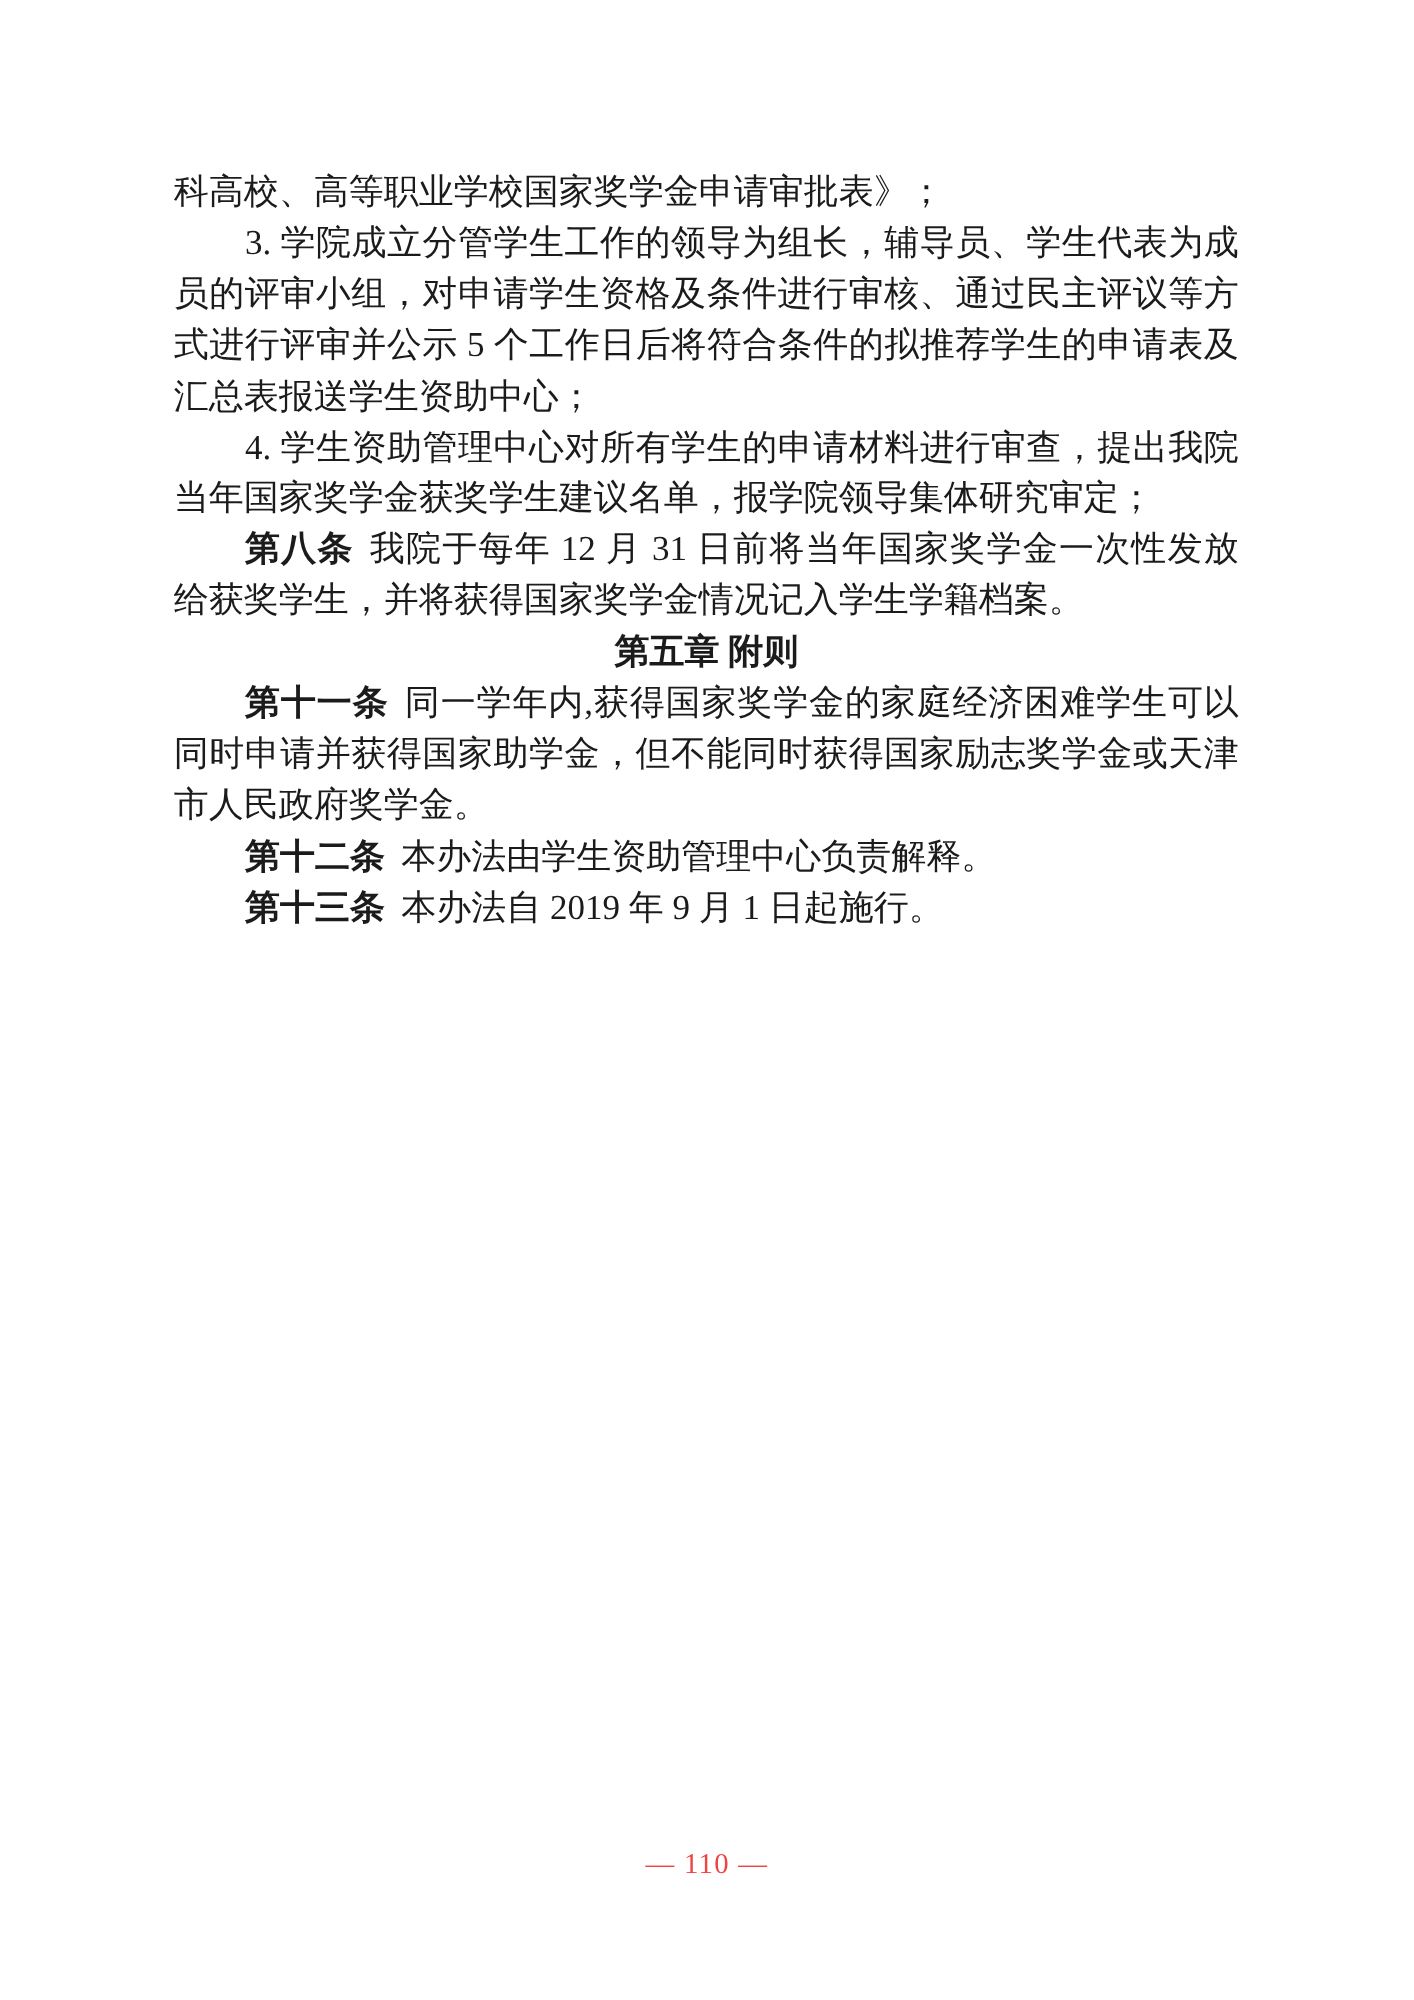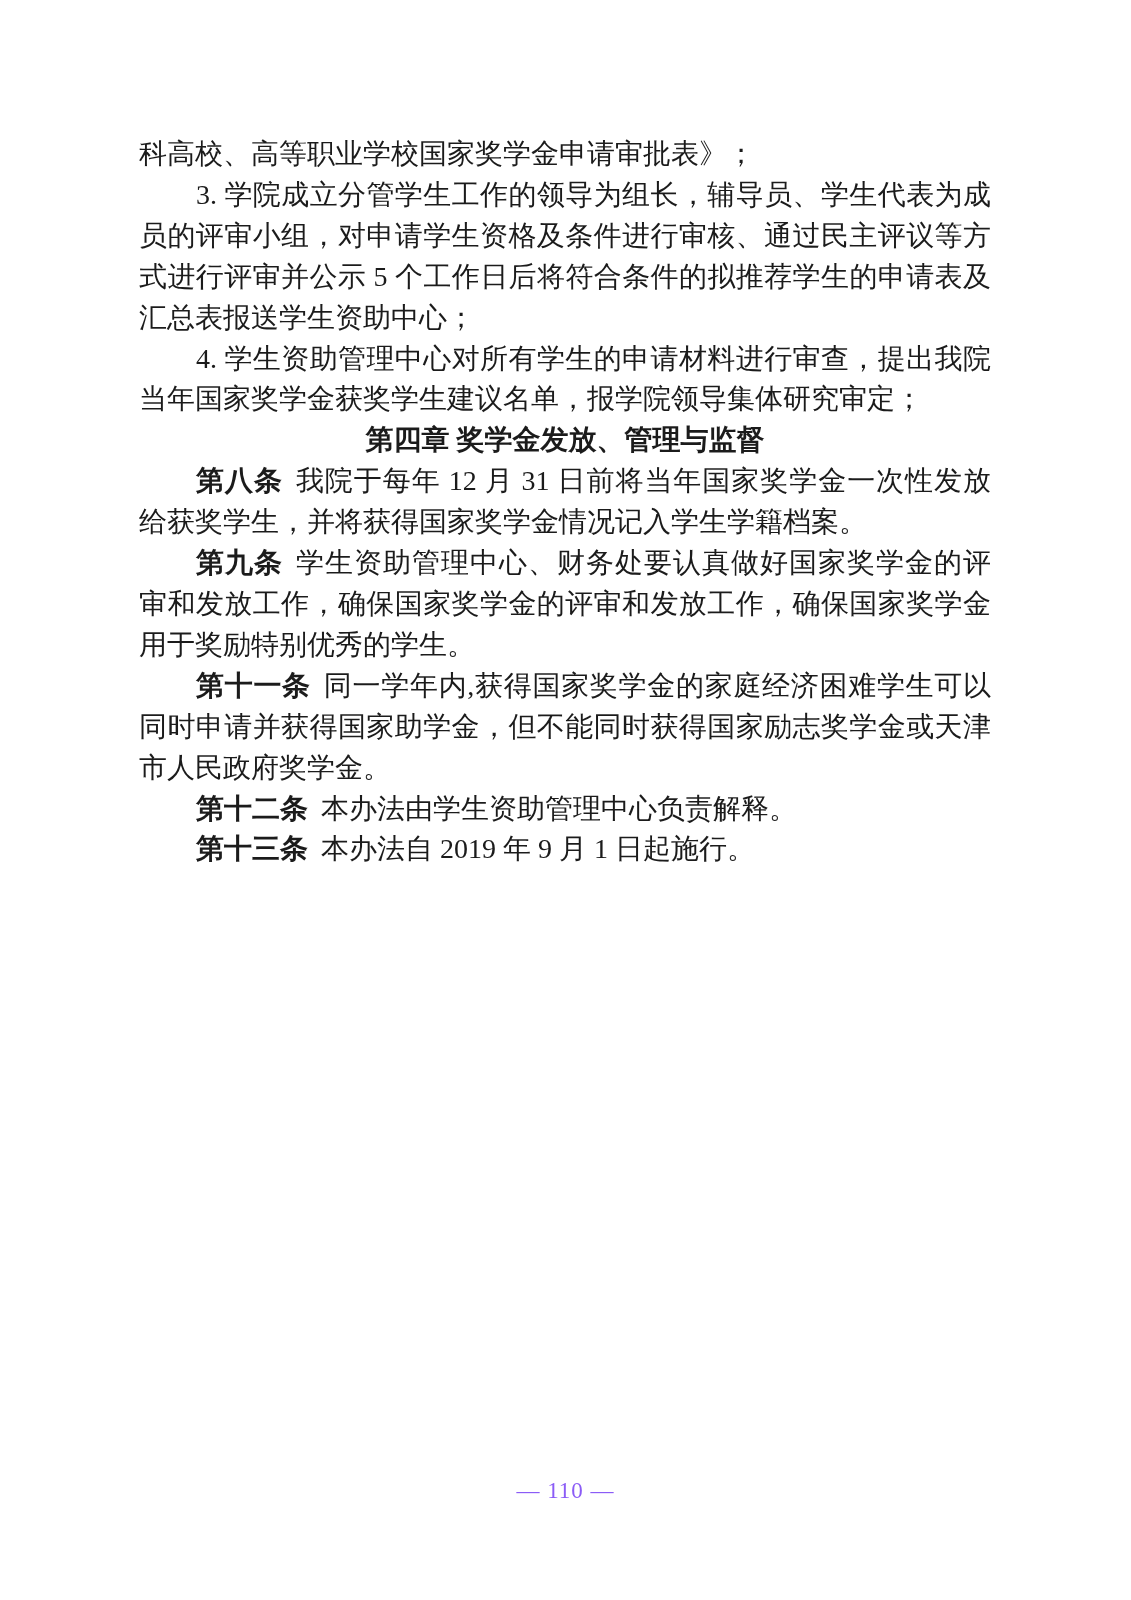--- a/index.html
+++ b/index.html
@@ -47,45 +47,44 @@
     margin-right: 13px;
   }
   .footer {
     position: absolute;
     left: 0;
     top: 1477px;
     width: 100%;
     text-align: center;
     font-size: 23px;
     line-height: 28px;
-    color: #8b5cf6;
+    color: #ef4444;
     letter-spacing: 1px;
   }
 </style>
 </head>
 <body>
 
 <div class="page">
 
   <div class="doc">
 
     <p class="para">科高校、高等职业学校国家奖学金申请审批表》；</p>
 
     <p class="para indent">3. 学院成立分管学生工作的领导为组长，辅导员、学生代表为成员的评审小组，对申请学生资格及条件进行审核、通过民主评议等方式进行评审并公示 5 个工作日后将符合条件的拟推荐学生的申请表及汇总表报送学生资助中心；</p>
 
     <p class="para indent">4. 学生资助管理中心对所有学生的申请材料进行审查，提出我院当年国家奖学金获奖学生建议名单，报学院领导集体研究审定；</p>
 
 
-    <h2 class="chapter">第四章 奖学金发放、管理与监督</h2>
 
     <p class="para indent"><span class="lbl">第八条</span><span>我院于每年 12 月 31 日前将当年国家奖学金一次性发放给获奖学生，并将获得国家奖学金情况记入学生学籍档案。</span></p>
 
-    <p class="para indent"><span class="lbl">第九条</span><span>学生资助管理中心、财务处要认真做好国家奖学金的评审和发放工作，确保国家奖学金的评审和发放工作，确保国家奖学金用于奖励特别优秀的学生。</span></p>
 
 
+    <h2 class="chapter">第五章 附则</h2>
 
     <p class="para indent"><span class="lbl">第十一条</span><span>同一学年内,获得国家奖学金的家庭经济困难学生可以同时申请并获得国家助学金，但不能同时获得国家励志奖学金或天津市人民政府奖学金。</span></p>
 
     <p class="para indent"><span class="lbl">第十二条</span><span>本办法由学生资助管理中心负责解释。</span></p>
 
     <p class="para indent"><span class="lbl">第十三条</span><span>本办法自 2019 年 9 月 1 日起施行。</span></p>
 
   </div>
 
   <div class="footer">— 110 —</div>

